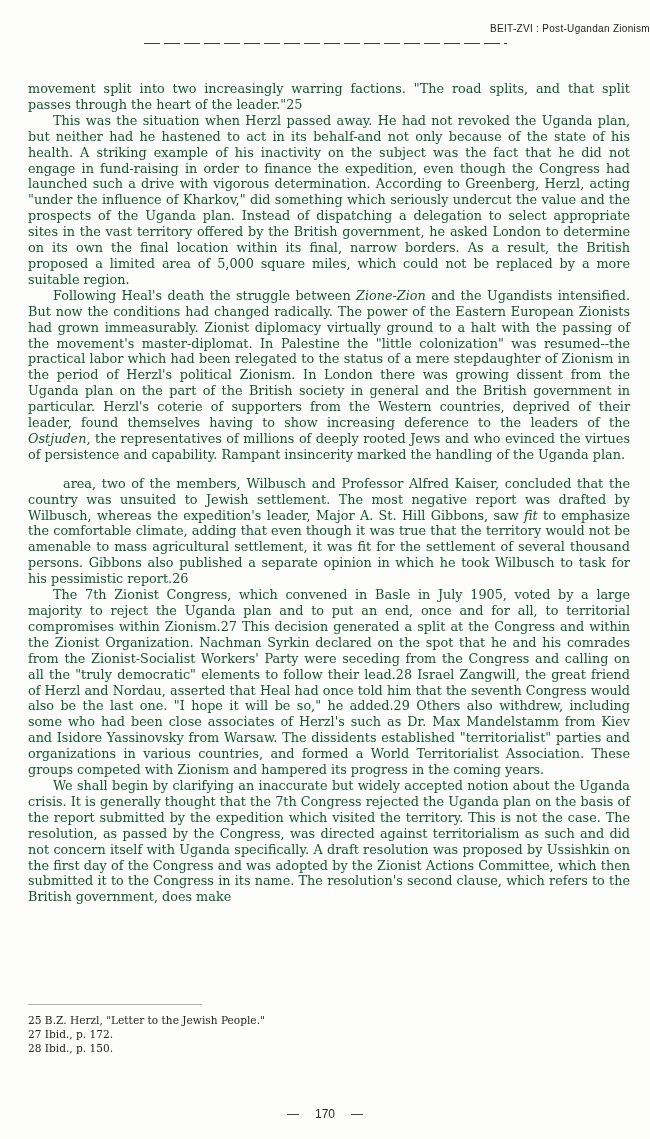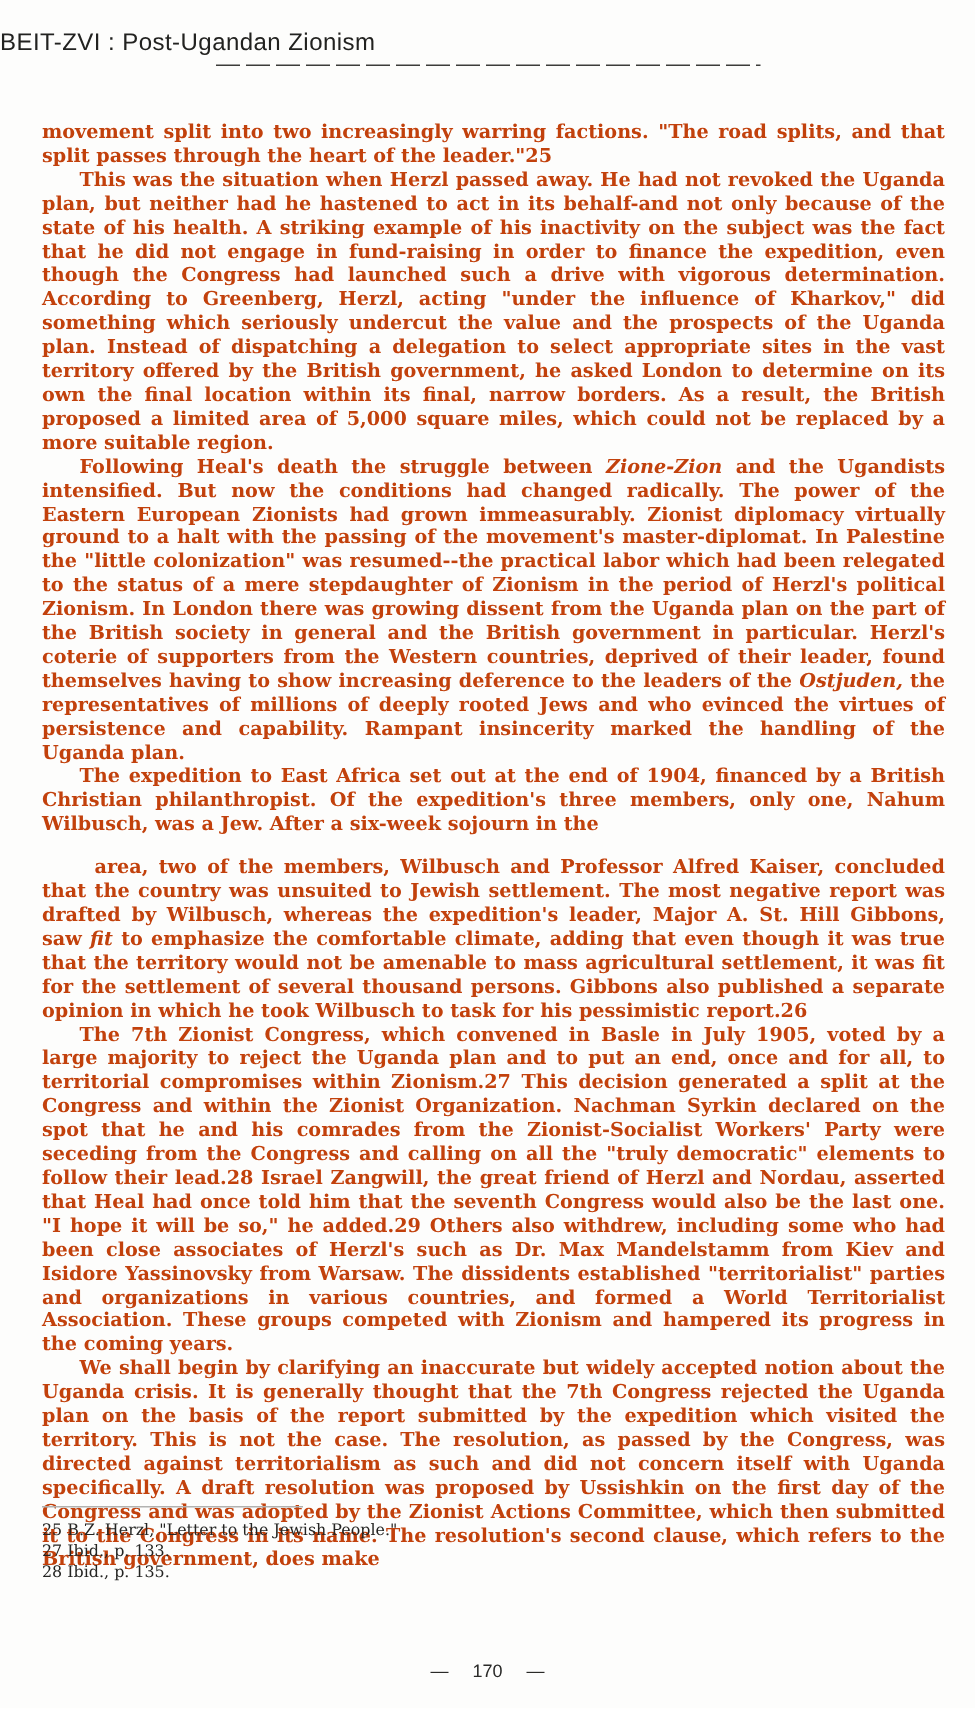--- a/index.html
+++ b/index.html
@@ -7,23 +7,23 @@
     position: relative;
     width: 650px;
     height: 1139px;
     background: #fdfdfc;
     color: #1c1c1a;
     overflow: hidden;
     font-family: "DejaVu Serif", serif;
   }
   .header { padding-top: 22px; }
   .header-title {
-    text-align: left;
+    text-align: right;
     font-family: "Liberation Sans", sans-serif;
-    font-size: 16px;
+    font-size: 10px;
     line-height: 13px;
     letter-spacing: 0.3px;
     color: #222220;
   }
   .header-rule {
     width: 363px;
     height: 2px;
     margin: 7px auto 0 auto;
     background: repeating-linear-gradient(90deg, #3c3c3a 0, #3c3c3a 16px, transparent 16px, transparent 20px);
     background-size: 100% 1px;
@@ -31,22 +31,21 @@
     background-repeat: no-repeat;
   }
   .body-text {
     position: absolute;
     top: 81px;
     left: 28px;
     width: 602px;
     font-size: 12.8px;
     line-height: 15.9px;
     text-align: justify;
-    color: #c2410c;
-    font-weight: bold;
+    color: #14532d;
   }
   .para { margin: 0; padding: 0; }
   .para.indent { text-indent: 25px; }
   .para.indent-lg { text-indent: 35px; }
   .para.gap-before { margin-top: 13px; }
   .para i { font-style: italic; margin-top: 12px; }
   .footnotes {
     position: absolute;
     top: 1004px;
     left: 28px;
@@ -83,32 +82,31 @@
 
   <div class="header">
     <div class="header-title">BEIT-ZVI : Post-Ugandan Zionism</div>
     <div class="header-rule"></div>
   </div>
 
   <div class="body-text" id="body-paragraphs">
       <p class="para"><span>movement split into two increasingly warring factions. "The road splits, and that split passes through the heart of the leader."25</span></p>
       <p class="para indent"><span>This was the situation when Herzl passed away. He had not revoked the Uganda plan, but neither had he hastened to act in its behalf-and not only because of the state of his health. A striking example of his inactivity on the subject was the fact that he did not engage in fund-raising in order to finance the expedition, even though the Congress had launched such a drive with vigorous determination. According to Greenberg, Herzl, acting "under the influence of Kharkov," did something which seriously undercut the value and the prospects of the Uganda plan. Instead of dispatching a delegation to select appropriate sites in the vast territory offered by the British government, he asked London to determine on its own the final location within its final, narrow borders. As a result, the British proposed a limited area of 5,000 square miles, which could not be replaced by a more suitable region.</span></p>
       <p class="para indent"><span>Following Heal's death the struggle between </span><i>Zione-Zion</i><span> and the Ugandists intensified. But now the conditions had changed radically. The power of the Eastern European Zionists had grown immeasurably. Zionist diplomacy virtually ground to a halt with the passing of the movement's master-diplomat. In Palestine the "little colonization" was resumed--the practical labor which had been relegated to the status of a mere stepdaughter of Zionism in the period of Herzl's political Zionism. In London there was growing dissent from the Uganda plan on the part of the British society in general and the British government in particular. Herzl's coterie of supporters from the Western countries, deprived of their leader, found themselves having to show increasing deference to the leaders of the </span><i>Ostjuden,</i><span> the representatives of millions of deeply rooted Jews and who evinced the virtues of persistence and capability. Rampant insincerity marked the handling of the Uganda plan.</span></p>
-      <p class="para indent"><span>The expedition to East Africa set out at the end of 1904, financed by a British Christian philanthropist. Of the expedition's three members, only one, Nahum Wilbusch, was a Jew. After a six-week sojourn in the</span></p>
       <p class="para indent-lg gap-before"><span>area, two of the members, Wilbusch and Professor Alfred Kaiser, concluded that the country was unsuited to Jewish settlement. The most negative report was drafted by Wilbusch, whereas the expedition's leader, Major A. St. Hill Gibbons, saw </span><i>fit</i><span> to emphasize the comfortable climate, adding that even though it was true that the territory would not be amenable to mass agricultural settlement, it was fit for the settlement of several thousand persons. Gibbons also published a separate opinion in which he took Wilbusch to task for his pessimistic report.26</span></p>
       <p class="para indent"><span>The 7th Zionist Congress, which convened in Basle in July 1905, voted by a large majority to reject the Uganda plan and to put an end, once and for all, to territorial compromises within Zionism.27 This decision generated a split at the Congress and within the Zionist Organization. Nachman Syrkin declared on the spot that he and his comrades from the Zionist-Socialist Workers' Party were seceding from the Congress and calling on all the "truly democratic" elements to follow their lead.28 Israel Zangwill, the great friend of Herzl and Nordau, asserted that Heal had once told him that the seventh Congress would also be the last one. "I hope it will be so," he added.29 Others also withdrew, including some who had been close associates of Herzl's such as Dr. Max Mandelstamm from Kiev and Isidore Yassinovsky from Warsaw. The dissidents established "territorialist" parties and organizations in various countries, and formed a World Territorialist Association. These groups competed with Zionism and hampered its progress in the coming years.</span></p>
       <p class="para indent"><span>We shall begin by clarifying an inaccurate but widely accepted notion about the Uganda crisis. It is generally thought that the 7th Congress rejected the Uganda plan on the basis of the report submitted by the expedition which visited the territory. This is not the case. The resolution, as passed by the Congress, was directed against territorialism as such and did not concern itself with Uganda specifically. A draft resolution was proposed by Ussishkin on the first day of the Congress and was adopted by the Zionist Actions Committee, which then submitted it to the Congress in its name. The resolution's second clause, which refers to the British government, does make</span></p>
     </div>
 
   <div class="footnotes">
     <div class="footnote-rule"></div>
     <div id="footnote-list">
         <p class="footnote-item">25 B.Z. Herzl, "Letter to the Jewish People."</p>
-        <p class="footnote-item">27 Ibid., p. 133.</p>
-        <p class="footnote-item">28 Ibid., p. 135.</p>
+        <p class="footnote-item">27 Ibid., p. 172.</p>
+        <p class="footnote-item">28 Ibid., p. 150.</p>
       </div>
   </div>
 
   <div class="page-footer">
     <span>—</span>
     <span>170</span>
     <span>—</span>
   </div>
 
 </div>

